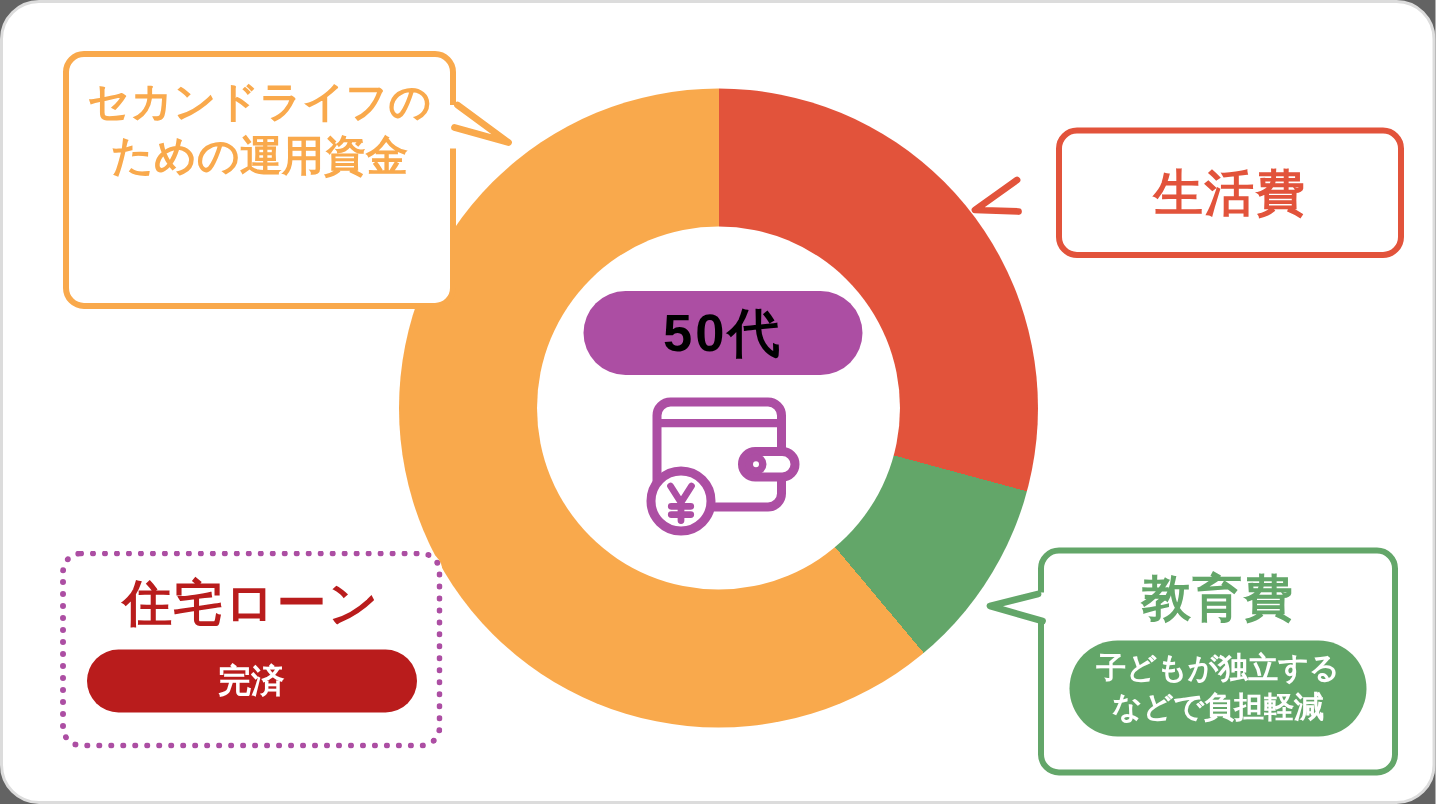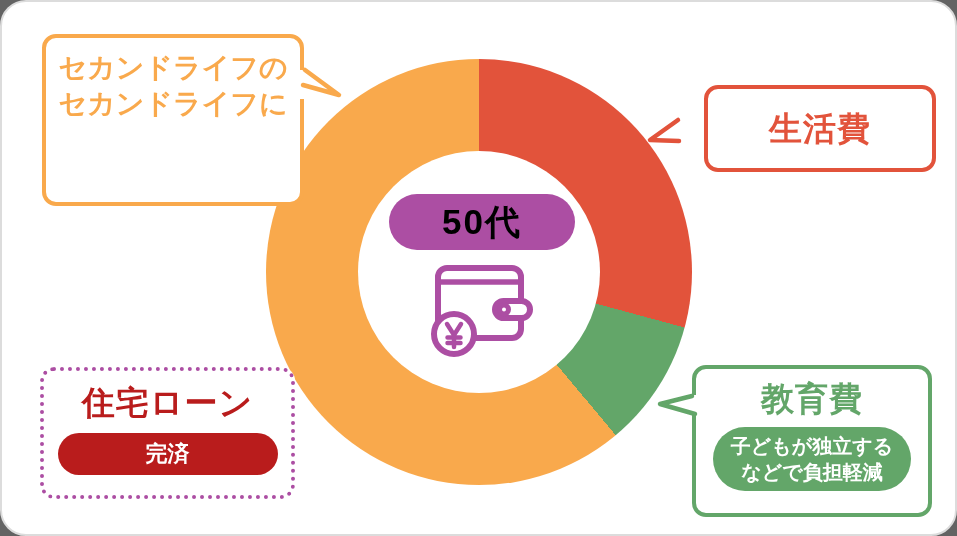--- a/index.html
+++ b/index.html
@@ -71,21 +71,21 @@
     <path d="M9,20 H90" fill="none" stroke="currentColor" stroke-width="5.5"></path>
     <rect x="65" y="39" width="35" height="17" rx="8.5" fill="#fff" stroke="currentColor" stroke-width="6"></rect>
     <circle cx="74" cy="47.5" r="4.5" fill="none" stroke="currentColor" stroke-width="5"></circle>
     <circle cx="24" cy="72" r="20" fill="#fff" stroke="currentColor" stroke-width="6"></circle>
     <path d="M17,62 L24,73 M31,62 L24,73 M24,73 V85 M17.5,75.5 H30.5 M17.5,81 H30.5" fill="none" stroke="currentColor" stroke-width="4.5" stroke-linecap="round"></path>
   </svg>
 
   <div class="bubble investment" style="border-color: rgb(249, 169, 76);">
     <div class="bubble-title two-line" style="color: rgb(249, 169, 76);">
       <div>セカンドライフの</div>
-      <div>セカンドライフに</div>
+      <div>ための運用資金</div>
     </div>
   </div>
   <svg class="tail" style="left:296px; top:60px;" width="50" height="44" viewBox="0 0 50 44">
     <rect x="0" y="8" width="9" height="29" fill="#fff"></rect>
     <polygon points="7,8 41,33 5,23" fill="#fff"></polygon>
     <path d="M7,8 L41,33 L5,23" style="stroke: rgb(249, 169, 76);"></path>
   </svg>
 
   <div class="bubble living" style="border-color: rgb(226, 83, 59);">
     <div class="bubble-title" style="color: rgb(226, 83, 59);">生活費</div>

